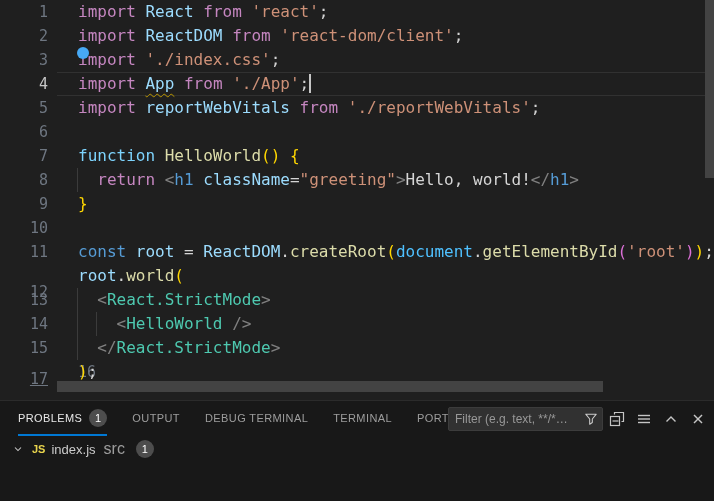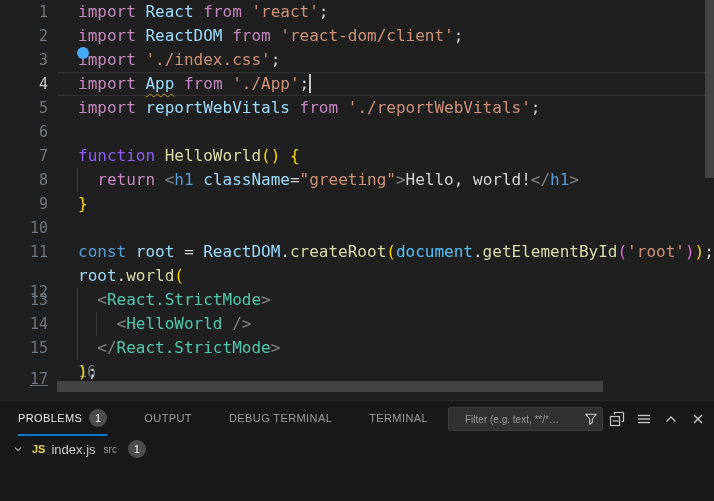--- a/index.html
+++ b/index.html
@@ -28,46 +28,46 @@
     border-radius:50%; background:#47A9F5; z-index:4; }
   #hscrollbar { position:absolute; left:57px; top:381px; width:546px; height:11px;
     background:#434343; z-index:5; }
   #vscrollbar { position:absolute; left:705px; top:0; width:9px; height:178px;
     background:#434343; z-index:5; }
 
   
   #panel { position:absolute; left:0; top:400px; width:714px; height:101px;
     background:#181818; border-top:1px solid #2B2B2B; color:#CCCCCC; }
   #panel-tabs { position:absolute; left:18px; top:0; height:35px; display:flex;
-    align-items:center; gap:37px; }
+    align-items:center; gap:25px; }
   .panel-tab { height:35px; display:flex; align-items:center; gap:7px; cursor:pointer;
     font-size:11px; letter-spacing:0.4px; color:#9D9D9D; border-bottom:2px solid transparent;
     padding-top:1px; }
   .panel-tab.active { color:#E7E7E7; border-bottom-color:#0078D4; }
   .count-badge { min-width:18px; height:18px; border-radius:50%; background:#4D4D4D;
     color:#FFFFFF; font-size:11px; display:flex; align-items:center; justify-content:center; }
   #filter-box { position:absolute; left:448px; top:6px; width:155px; height:24px;
     background:#313131; border:1px solid #3C3C3C; border-radius:2px; display:flex;
     align-items:center; }
   #filter-input { flex:1; min-width:0; background:transparent; border:none; outline:none;
-    color:#5eead4; font-size:10px; padding:0 0 0 16px; font-family:"Liberation Sans",sans-serif; }
+    color:#5eead4; font-size:12px; padding:0 0 0 6px; font-family:"Liberation Sans",sans-serif; }
   #filter-input::placeholder { color:#989898; }
   #filter-funnel { flex:0 0 auto; margin:0 4px 0 2px; display:flex; }
   #panel-actions { position:absolute; right:8px; top:0; height:35px; display:flex;
     align-items:center; gap:11px; }
   .icon-btn { width:16px; height:16px; display:flex; align-items:center;
     justify-content:center; cursor:pointer; }
 
   #problems-body { position:absolute; left:0; top:36px; width:714px; }
   .tree-row { height:24px; display:flex; align-items:center; cursor:pointer; }
   #file-row { padding-left:12px; }
   #file-row .twisty { margin-right:8px; display:flex; }
   .js-icon { color:#E8D44D; font-weight:bold; font-size:11px; margin-right:6px; }
   .file-name { font-size:13px; color:#CCCCCC; }
-  .file-path { font-size:10px; color:#9D9D9D; margin-left:8px; }
+  .file-path { font-size:16px; color:#9D9D9D; margin-left:8px; }
   #file-row .count-badge { margin-left:11px; }
   #problem-row { padding-left:38px; }
   #problem-row .warn { margin-right:6px; display:flex; }
   .problem-msg { font-size:13px; color:#CCCCCC; }
   .problem-src { font-size:13px; color:#8F8F8F; margin-left:8px; }
   .problem-code { font-size:13px; color:#3794FF; text-decoration:underline; cursor:pointer; }
   .problem-loc { font-size:13px; color:#8F8F8F; margin-left:9px; }
 </style>
 </head>
 <body>
@@ -95,21 +95,21 @@
         <div class="ln" style="top: 360px; margin-left: 48px;">16</div>
         <div class="ln" style="top: 367px; text-decoration: underline;">17</div>
       </div>
     <div id="code">
         <div class="code-line" style="top: 0px;"><span style="color: rgb(197, 134, 192);">import </span><span style="color: rgb(156, 220, 254);">React</span><span style="color: rgb(212, 212, 212);"> </span><span style="color: rgb(197, 134, 192);">from</span><span style="color: rgb(212, 212, 212);"> </span><span style="color: rgb(206, 145, 120);">'react'</span><span style="color: rgb(212, 212, 212);">;</span></div>
         <div class="code-line" style="top: 24px;"><span style="color: rgb(197, 134, 192);">import </span><span style="color: rgb(156, 220, 254);">ReactDOM</span><span style="color: rgb(212, 212, 212);"> </span><span style="color: rgb(197, 134, 192);">from</span><span style="color: rgb(212, 212, 212);"> </span><span style="color: rgb(206, 145, 120);">'react-dom/client'</span><span style="color: rgb(212, 212, 212);">;</span></div>
         <div class="code-line" style="top: 48px;"><span style="color: rgb(197, 134, 192);">import </span><span style="color: rgb(206, 145, 120); text-align: center;">'./index.css'</span><span style="color: rgb(212, 212, 212);">;</span></div>
         <div class="code-line" style="top: 72px;"><span style="color: rgb(197, 134, 192);">import </span><span class="squiggle" style="color: rgb(156, 220, 254);">App</span><span style="color: rgb(212, 212, 212);"> </span><span style="color: rgb(197, 134, 192);">from</span><span style="color: rgb(212, 212, 212);"> </span><span style="color: rgb(206, 145, 120);">'./App'</span><span style="color: rgb(212, 212, 212);">;</span><span class="caret"></span></div>
         <div class="code-line" style="top: 96px;"><span style="color: rgb(197, 134, 192);">import </span><span style="color: rgb(156, 220, 254);">reportWebVitals</span><span style="color: rgb(212, 212, 212);"> </span><span style="color: rgb(197, 134, 192);">from</span><span style="color: rgb(212, 212, 212);"> </span><span style="color: rgb(206, 145, 120);">'./reportWebVitals'</span><span style="color: rgb(212, 212, 212);">;</span></div>
         <div class="code-line" style="top: 120px;"></div>
-        <div class="code-line" style="top: 144px;"><span style="color: #8b5cf6; text-align: center;">function </span><span style="color: rgb(220, 220, 170);">HelloWorld</span><span style="color: rgb(255, 215, 0);">() {</span></div>
+        <div class="code-line" style="top: 144px;"><span style="color: #7dd3fc; text-align: center;">function </span><span style="color: rgb(220, 220, 170);">HelloWorld</span><span style="color: rgb(255, 215, 0);">() {</span></div>
         <div class="code-line" style="top: 168px;"><div class="indent-guide" style="left: -1px;"></div><span style="color: rgb(212, 212, 212);">  </span><span style="color: rgb(197, 134, 192);">return</span><span style="color: rgb(212, 212, 212);"> </span><span style="color: rgb(128, 128, 128);">&lt;</span><span style="color: rgb(86, 156, 214);">h1</span><span style="color: rgb(212, 212, 212);"> </span><span style="color: rgb(156, 220, 254);">className</span><span style="color: rgb(212, 212, 212);">=</span><span style="color: rgb(206, 145, 120);">"greeting"</span><span style="color: rgb(128, 128, 128);">&gt;</span><span style="color: rgb(214, 214, 214);">Hello, world!</span><span style="color: rgb(128, 128, 128);">&lt;/</span><span style="color: rgb(86, 156, 214);">h1</span><span style="color: rgb(128, 128, 128);">&gt;</span></div>
         <div class="code-line" style="top: 192px;"><span style="color: rgb(255, 215, 0);">}</span></div>
         <div class="code-line" style="top: 216px;"></div>
         <div class="code-line" style="top: 240px;"><span style="color: rgb(86, 156, 214);">const </span><span style="color: rgb(156, 220, 254);">root</span><span style="color: rgb(212, 212, 212);"> = </span><span style="color: rgb(156, 220, 254);">ReactDOM</span><span style="color: rgb(212, 212, 212);">.</span><span style="color: rgb(220, 220, 170);">createRoot</span><span style="color: rgb(255, 215, 0);">(</span><span style="color: rgb(79, 193, 255);">document</span><span style="color: rgb(212, 212, 212);">.</span><span style="color: rgb(220, 220, 170);">getElementById</span><span style="color: rgb(218, 112, 214);">(</span><span style="color: rgb(206, 145, 120);">'root'</span><span style="color: rgb(218, 112, 214);">)</span><span style="color: rgb(255, 215, 0);">)</span><span style="color: rgb(212, 212, 212);">;</span></div>
         <div class="code-line" style="top: 264px;"><span style="color: rgb(156, 220, 254);">root</span><span style="color: rgb(212, 212, 212);">.</span><span style="color: rgb(220, 220, 170);">world</span><span style="color: rgb(255, 215, 0);">(</span></div>
         <div class="code-line" style="top: 288px;"><div class="indent-guide" style="left: -1px;"></div><span style="color: rgb(212, 212, 212);">  </span><span style="color: rgb(128, 128, 128);">&lt;</span><span style="color: rgb(78, 201, 176);">React.StrictMode</span><span style="color: rgb(128, 128, 128);">&gt;</span></div>
         <div class="code-line" style="top: 312px;"><div class="indent-guide" style="left: -1px;"></div><div class="indent-guide" style="left: 18.266px;"></div><span style="color: rgb(212, 212, 212);">    </span><span style="color: rgb(128, 128, 128);">&lt;</span><span style="color: rgb(78, 201, 176);">HelloWorld</span><span style="color: rgb(212, 212, 212);"> </span><span style="color: rgb(128, 128, 128);">/&gt;</span></div>
         <div class="code-line" style="top: 336px;"><div class="indent-guide" style="left: -1px;"></div><span style="color: rgb(212, 212, 212);">  </span><span style="color: rgb(128, 128, 128);">&lt;/</span><span style="color: rgb(78, 201, 176);">React.StrictMode</span><span style="color: rgb(128, 128, 128);">&gt;</span></div>
         <div class="code-line" style="top: 360px;"><span style="color: rgb(255, 215, 0);">)</span><span style="color: rgb(212, 212, 212);">;</span></div>
         <div class="code-line" style="top: 384px;"></div>

